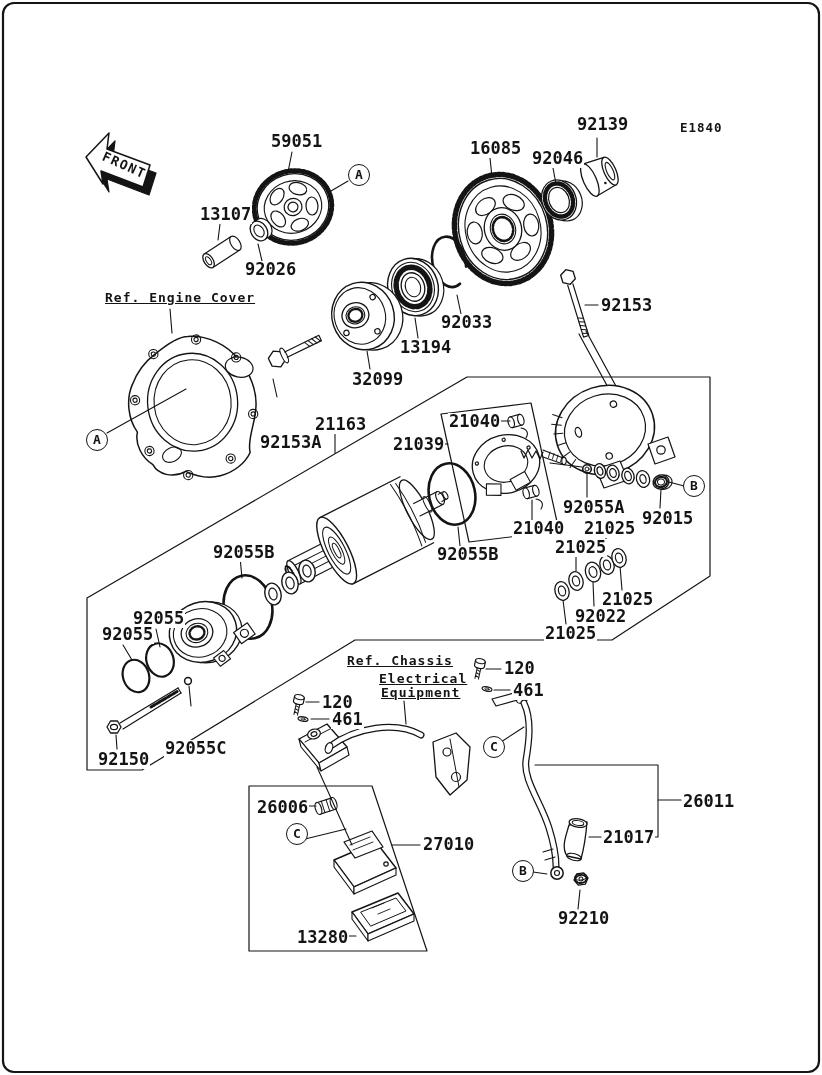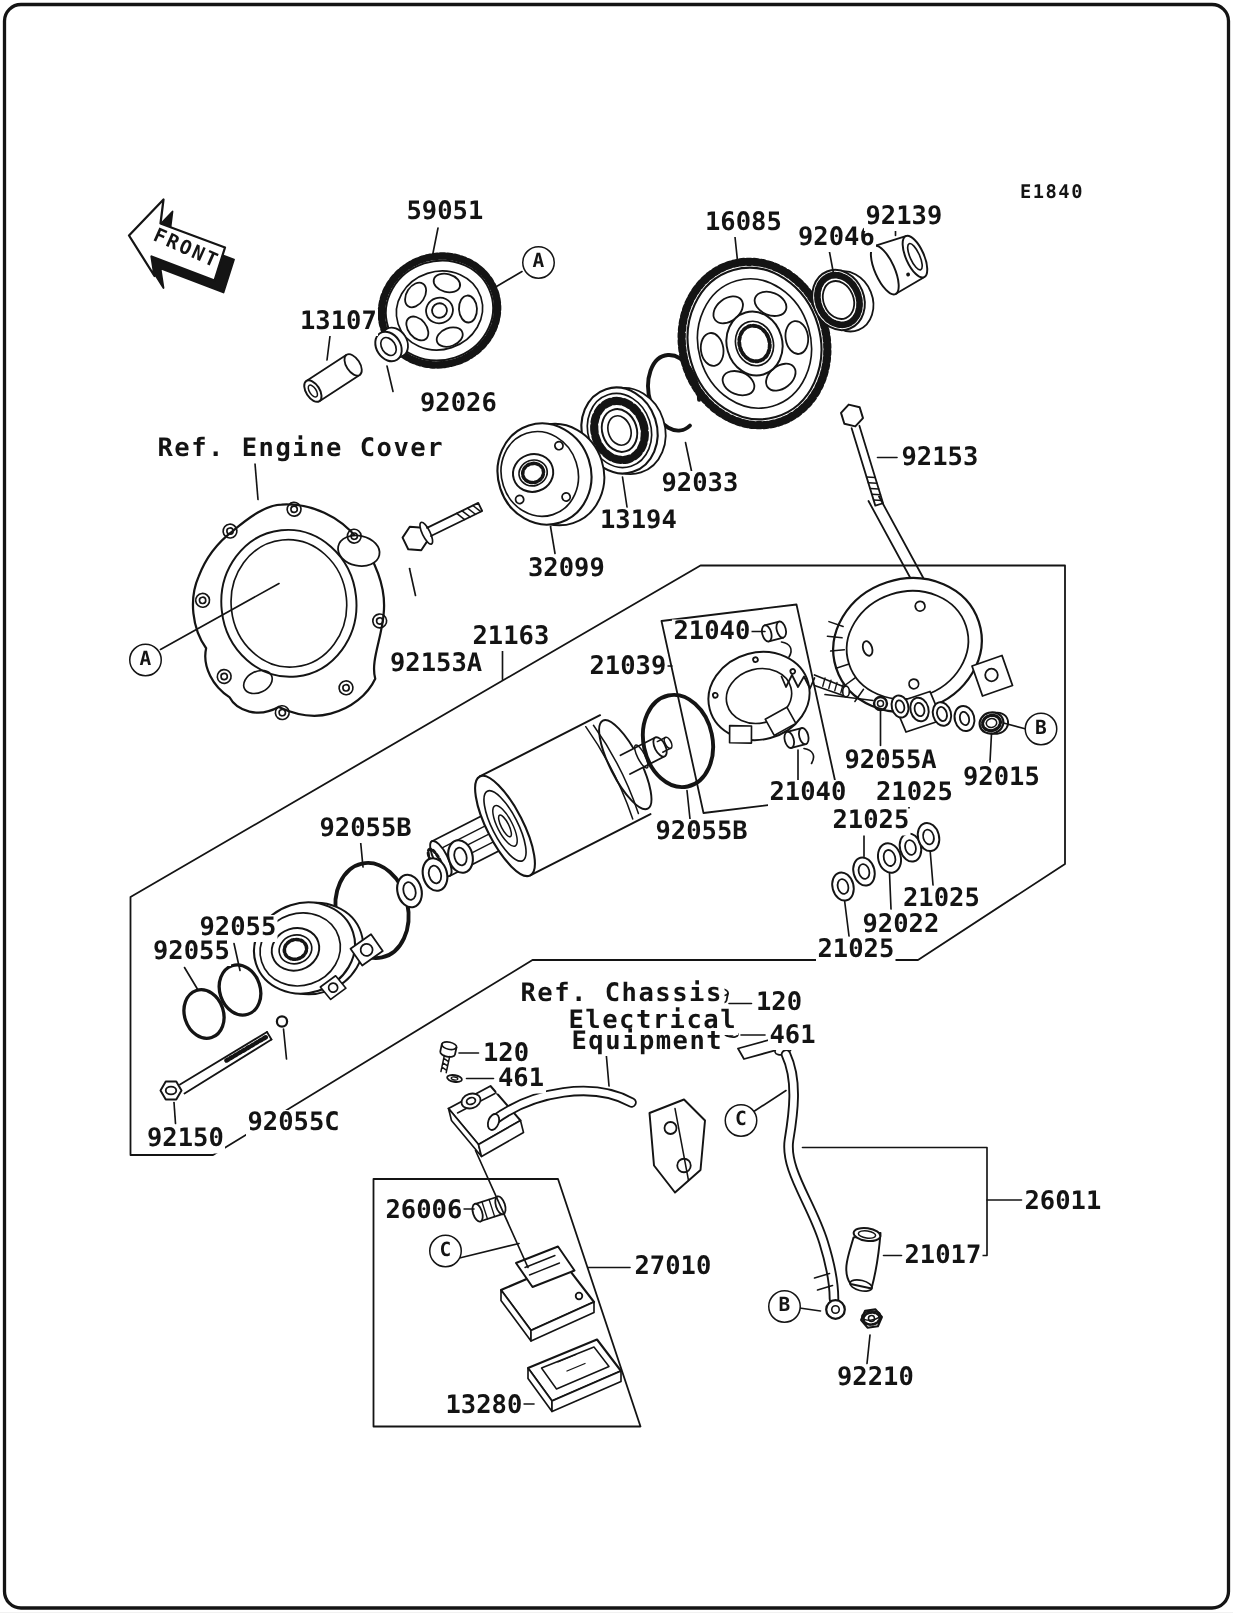--- a/index.html
+++ b/index.html
@@ -1,20 +1,20 @@
 <!DOCTYPE html>
 <html><head>
 <meta charset="utf-8">
 <style>
   html,body{margin:0;padding:0;background:#e8e8e8;}
   .page{position:relative;width:822px;height:1075px;background:#fff;overflow:hidden;
         font-family:"DejaVu Sans Mono", monospace;}
   .plabel{position:absolute;font:bold 17px/1.05 "DejaVu Sans Mono",monospace;color:#141414;
           background:#fff;padding:0 1px;white-space:pre;letter-spacing:0px;}
-  .plabel.sm{font-size:17px;font-weight:bold;letter-spacing:1px;}
+  .plabel.sm{font-size:13px;font-weight:bold;letter-spacing:1px;text-decoration:underline;}
   .plabel.xs{font-size:12.5px;letter-spacing:1px;}
   .callout{position:absolute;width:22px;height:22px;border:1.6px solid #141414;border-radius:50%;
            box-sizing:border-box;background:#fff;color:#141414;font:bold 13px/19px "DejaVu Sans Mono",monospace;
            text-align:center;}
   svg{position:absolute;left:0;top:0;}
 </style>
 </head>
 <body>
 
 <div class="page">
@@ -485,24 +485,24 @@
           <ellipse rx="7" ry="9.5" fill="#fff" stroke-width="1.3"></ellipse>
           <ellipse rx="3.5" ry="5"></ellipse>
         </g>
   </g>
 
 </svg>
 
 <div id="labels-layer">
       <div class="plabel" style="left: 270px; top: 133px;">59051</div>
       <div class="plabel" style="left: 199px; top: 206px;">13107</div>
-      <div class="plabel" style="left: 244px; top: 261px; margin-left: 35px;">92026</div>
+      <div class="plabel" style="left: 244px; top: 261px;">92026</div>
       <div class="plabel" style="left: 469px; top: 140px;">16085</div>
       <div class="plabel" style="left: 531px; top: 150px;">92046</div>
-      <div class="plabel" style="left: 576px; top: 136px;">92139</div>
+      <div class="plabel" style="left: 576px; top: 116px;">92139</div>
       <div class="plabel" style="left: 600px; top: 297px;">92153</div>
       <div class="plabel" style="left: 440px; top: 314px;">92033</div>
       <div class="plabel" style="left: 399px; top: 339px;">13194</div>
       <div class="plabel" style="left: 351px; top: 371px;">32099</div>
       <div class="plabel sm" style="left: 104px; top: 291px;">Ref. Engine Cover</div>
       <div class="plabel" style="left: 259px; top: 398px; margin-top: 36px;">92153A</div>
       <div class="plabel" style="left: 314px; top: 416px;">21163</div>
       <div class="plabel" style="left: 448px; top: 413px;">21040</div>
       <div class="plabel" style="left: 392px; top: 436px;">21039</div>
       <div class="plabel" style="left: 512px; top: 520px;">21040</div>

